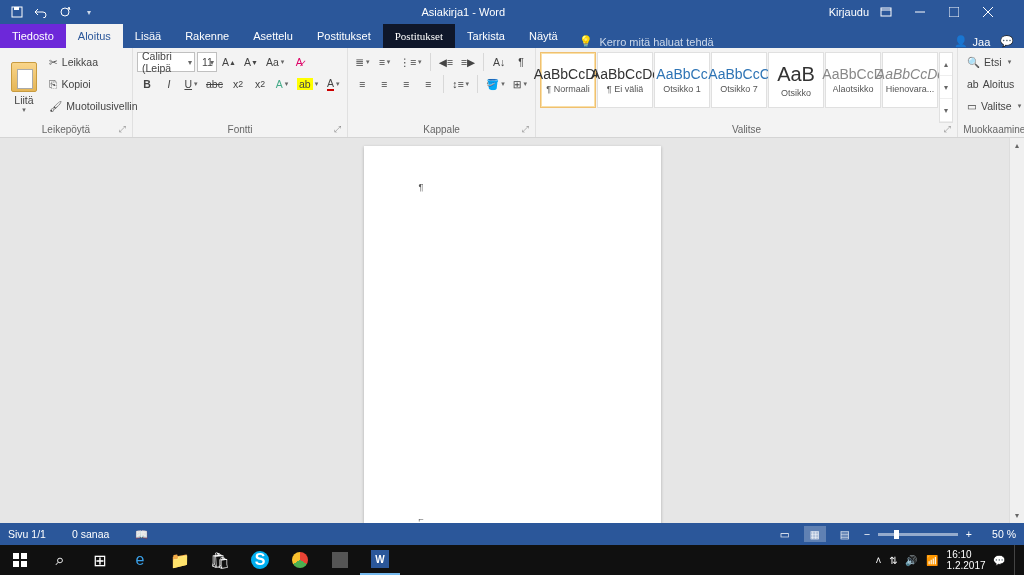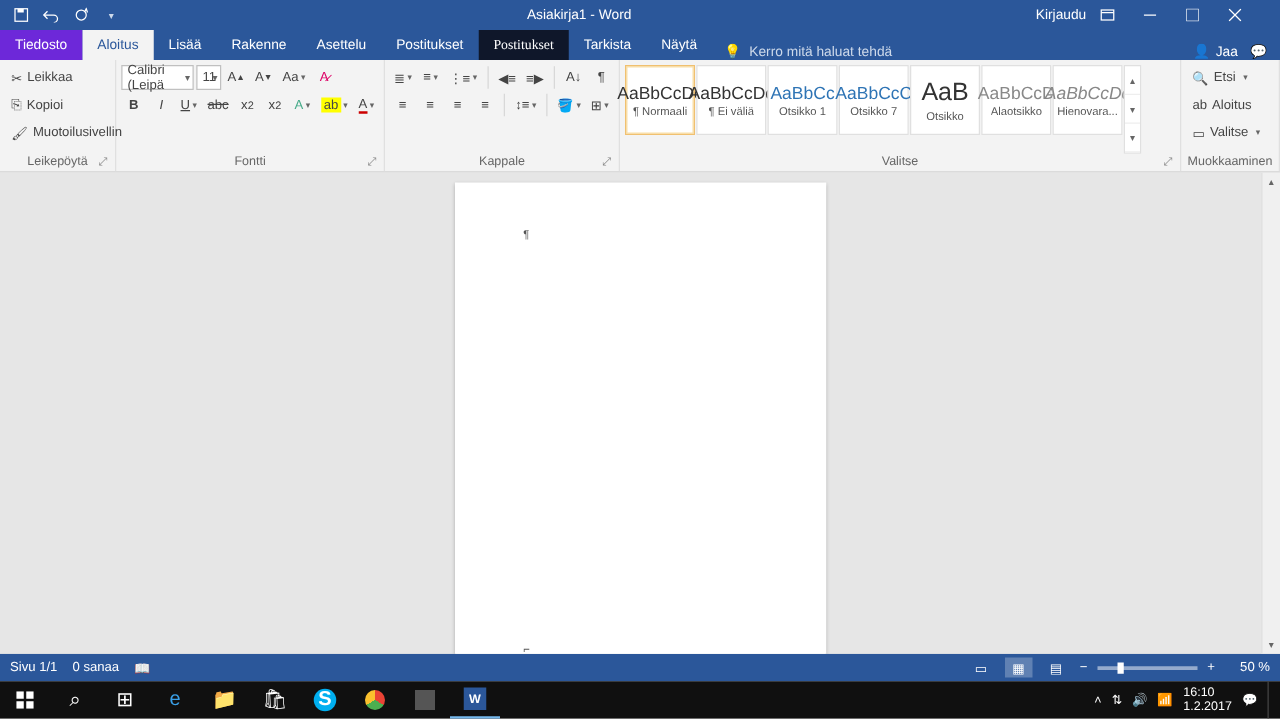--- a/index.html
+++ b/index.html
@@ -39,21 +39,21 @@
 .style-name { font-size: 9px; color: #555; margin-top: 2px; white-space: nowrap; overflow: hidden; max-width: 52px; }
 .style-scroll { width: 14px; display: flex; flex-direction: column; border: 1px solid #e0e0e0; background: #fff; }
 .style-scroll div { flex: 1; display: flex; align-items: center; justify-content: center; font-size: 8px; color: #666; cursor: pointer; border-bottom: 1px solid #eee; }
 .edit-group .rbtn { justify-content: flex-start; padding: 0 4px; width: 70px; gap: 4px; }
 .workspace { flex: 1; background: #e6e6e6; display: flex; justify-content: center; overflow: hidden; position: relative; }
 .page { width: 297px; height: 400px; background: #fff; margin-top: 8px; box-shadow: 0 1px 3px rgba(0,0,0,0.25); position: relative; }
 .page-mark { position: absolute; left: 55px; font-size: 9px; color: #555; }
 .vscroll { position: absolute; right: 0; top: 0; bottom: 0; width: 15px; background: #f0f0f0; border-left: 1px solid #ddd; }
 .vscroll .up, .vscroll .down { height: 15px; display: flex; align-items: center; justify-content: center; font-size: 8px; color: #666; cursor: pointer; }
 .vscroll .down { position: absolute; bottom: 0; width: 100%; }
-.statusbar { height: 22px; background: #2b579a; color: #fff; font-size: 10.5px; display: flex; align-items: center; padding: 0 8px; gap: 12px; }
+.statusbar { height: 22px; background: #2b579a; color: #fff; font-size: 10.5px; display: flex; align-items: center; padding: 0 8px; gap: 26px; }
 .statusbar .right { margin-left: auto; display: flex; align-items: center; gap: 8px; }
 .viewbtn { width: 22px; height: 16px; display: flex; align-items: center; justify-content: center; cursor: pointer; }
 .viewbtn.active { background: rgba(255,255,255,0.25); }
 .zoom-slider { width: 80px; height: 3px; background: rgba(255,255,255,0.5); position: relative; }
 .zoom-slider .thumb { position: absolute; left: 20%; top: -3px; width: 5px; height: 9px; background: #fff; }
 .taskbar { height: 30px; background: #101010; display: flex; align-items: center; }
 .taskbtn { width: 40px; height: 30px; display: flex; align-items: center; justify-content: center; cursor: pointer; }
 .task-right { margin-left: auto; display: flex; align-items: center; color: #fff; font-size: 10px; gap: 8px; padding-right: 4px; }
 .clock { text-align: left; line-height: 1.1; }
 svg { display: block; }
@@ -135,20 +135,25 @@
       <span>Jaa</span>
     </span>
     <span style="cursor:pointer">💬</span>
   </div>
 </div>
 
 <div class="ribbon">
 
   <div class="group">
     <div class="group-body">
+      <div class="bigbtn">
+        <div class="paste-icon"></div>
+        <span style="margin-top:2px">Liitä</span>
+        <span style="font-size:7px;color:#666">▾</span>
+      </div>
       <div class="vstack" style="padding-left:2px">
         <div class="rbtn" style="width:82px;justify-content:flex-start;gap:4px">
             <span>✂</span>
             <span>Leikkaa</span>
           </div>
         <div class="rbtn" style="width:82px;justify-content:flex-start;gap:4px">
             <span>⎘</span>
             <span>Kopioi</span>
           </div>
         <div class="rbtn" style="width:82px;justify-content:flex-start;gap:4px">

